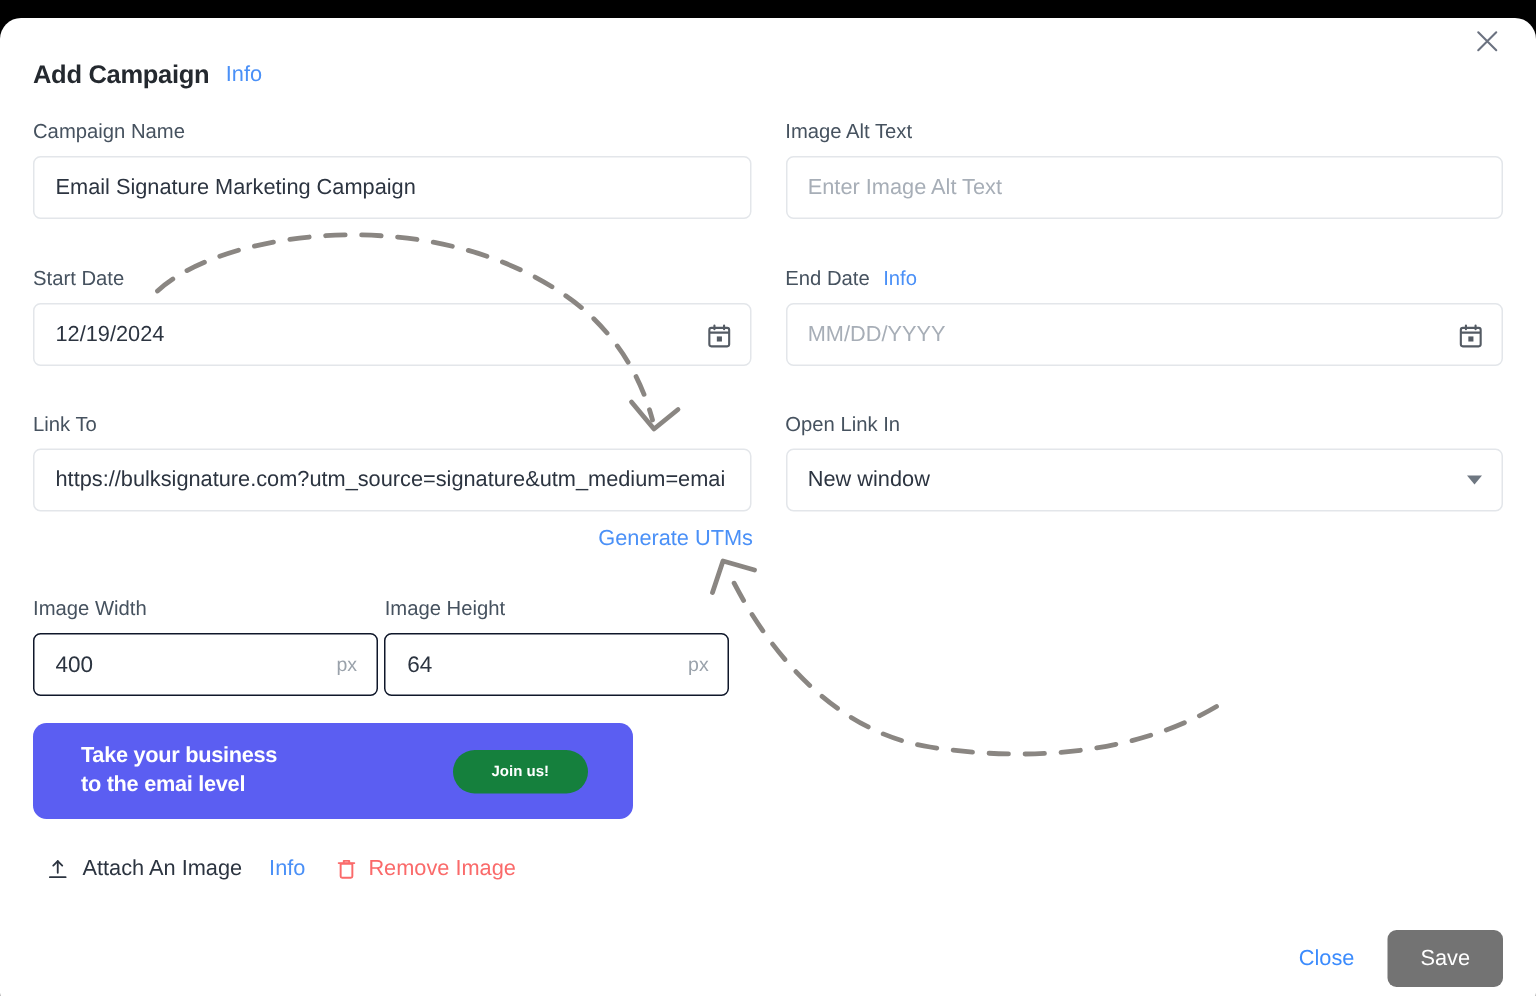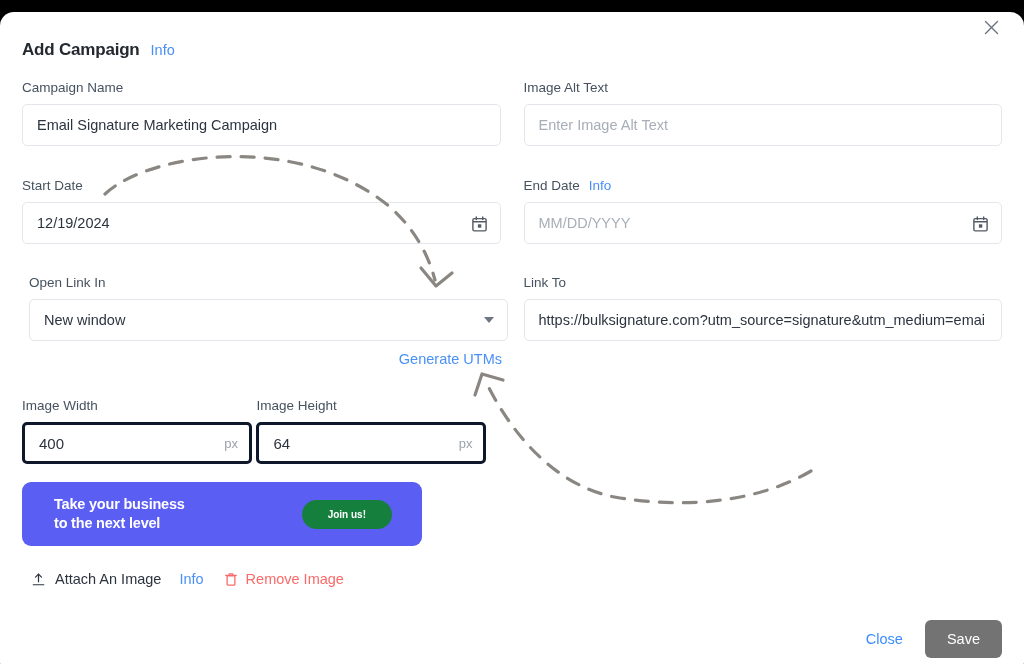--- a/index.html
+++ b/index.html
@@ -160,21 +160,21 @@
   .size-area {
     position: absolute;
     left: 22px;
     top: 384px;
   }
   .size-group { display: inline-block; vertical-align: top; }
   .size-group + .size-group { }
   .size-input-wrap { position: relative; width: 230px; height: 42px; }
   .size-input {
     width: 230px; height: 42px;
-    border: 3px solid #0f172a;
+    border: 1px solid #0f172a;
     border-radius: 5px;
     font-family: "Liberation Sans", sans-serif;
     font-size: 15px;
     color: #2c3440;
     padding: 0 40px 0 14px;
     outline: none;
     background: #fff;
   }
   .unit {
     position: absolute;
@@ -344,35 +344,35 @@
               <rect x="7.3" y="9.3" width="3.6" height="3.6" fill="#545b64"></rect>
             </svg>
           </span>
         </div>
       </div>
     </div>
 
     <div class="gap-b"></div>
 
     <div class="row">
+      <div class="col">
+        <div class="field-label">Link To</div>
+        <div class="input-wrap">
+          <input class="text-input" type="text" value="https://bulksignature.com?utm_source=signature&amp;utm_medium=emai" style="">
+        </div>
+      </div>
       <div class="col right">
         <div class="field-label">Open Link In</div>
         <div class="select-wrap">
           <div class="select-box">
             <span>New window</span>
           </div>
           <span class="caret"></span>
         </div>
       </div>
-      <div class="col">
-        <div class="field-label">Link To</div>
-        <div class="input-wrap">
-          <input class="text-input" type="text" value="https://bulksignature.com?utm_source=signature&amp;utm_medium=emai" style="">
-        </div>
-      </div>
     </div>
   </div>
 
   <div class="utm-row">
     <span class="utm-link">Generate UTMs</span>
   </div>
 
   <div class="size-area">
     <div class="size-group">
       <div class="field-label">Image Width</div>
@@ -386,21 +386,21 @@
       <div class="size-input-wrap">
         <input class="size-input" type="text" value="64" style="">
         <span class="unit">px</span>
       </div>
     </div>
   </div>
 
   <div class="banner">
     <div class="banner-text">
       <div>Take your business</div>
-      <div>to the next level</div>
+      <div>to the emai level</div>
     </div>
     <div class="banner-btn">Join us!</div>
   </div>
 
   <div class="attach-row">
     <span class="attach-icon">
       <svg width="15" height="15" viewBox="0 0 16 16" aria-hidden="true">
         <path d="M8 10.5 V2.2" stroke="#2c3440" stroke-width="1.3" stroke-linecap="round"></path>
         <path d="M4.8 5.4 L8 2.2 L11.2 5.4" fill="none" stroke="#2c3440" stroke-width="1.3" stroke-linecap="round" stroke-linejoin="round"></path>
         <path d="M2.4 13.6 H13.6" stroke="#2c3440" stroke-width="1.3" stroke-linecap="round"></path>

